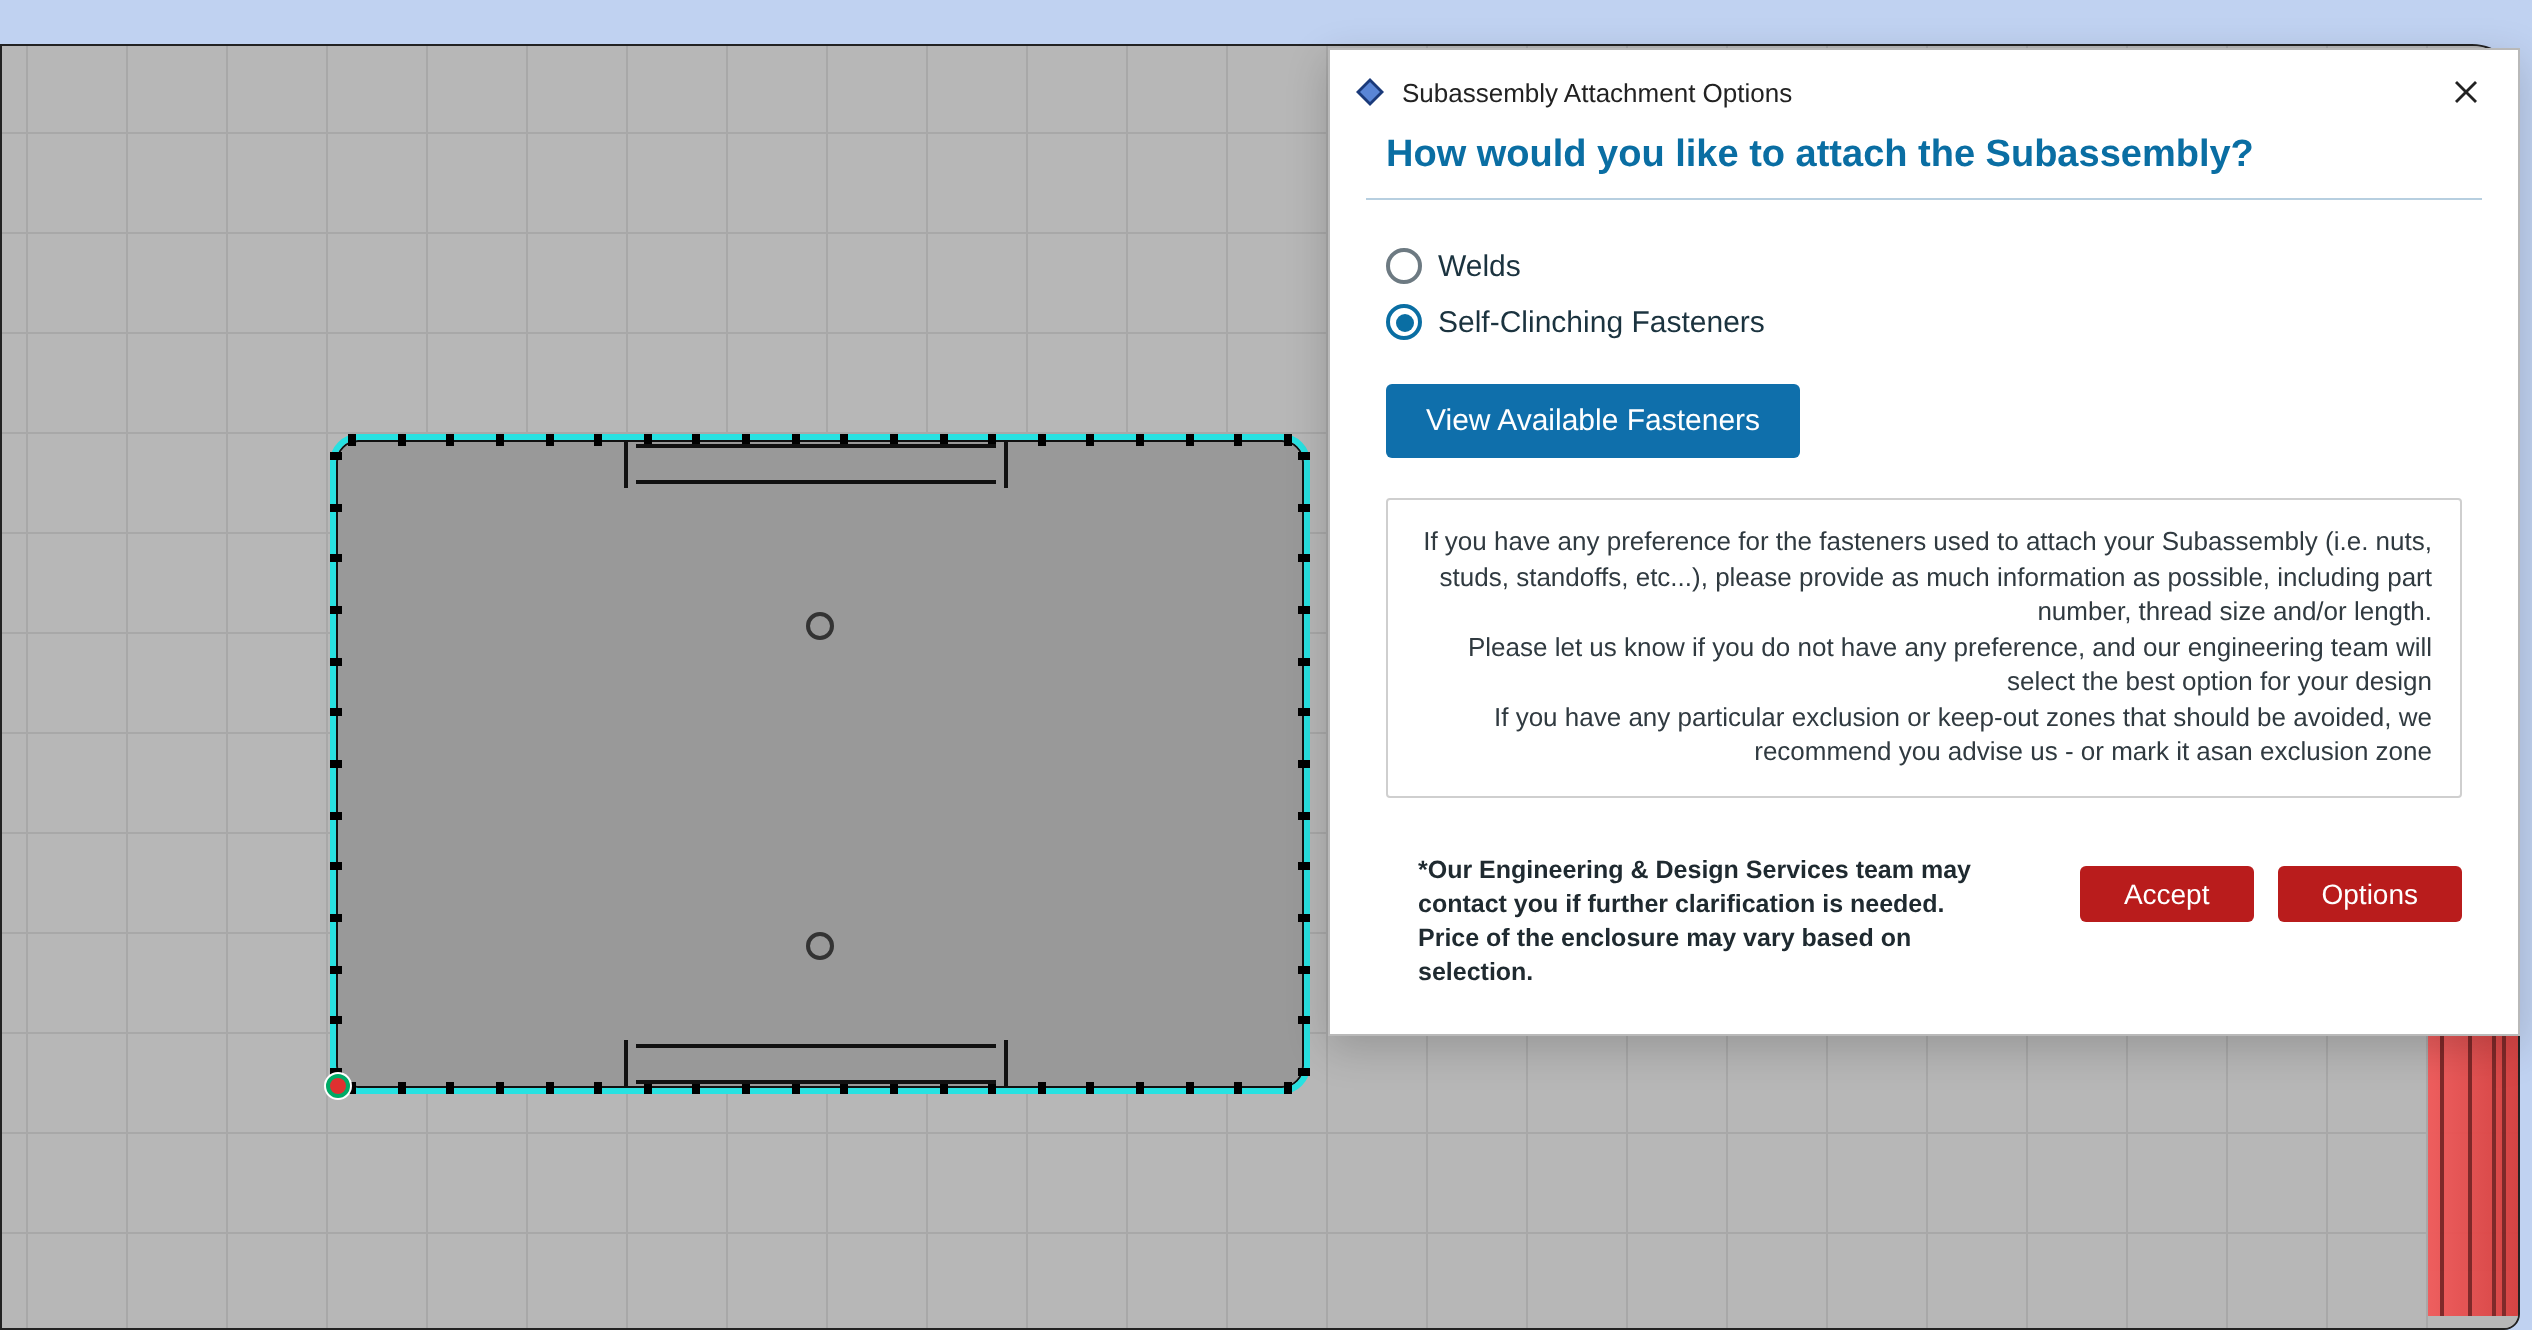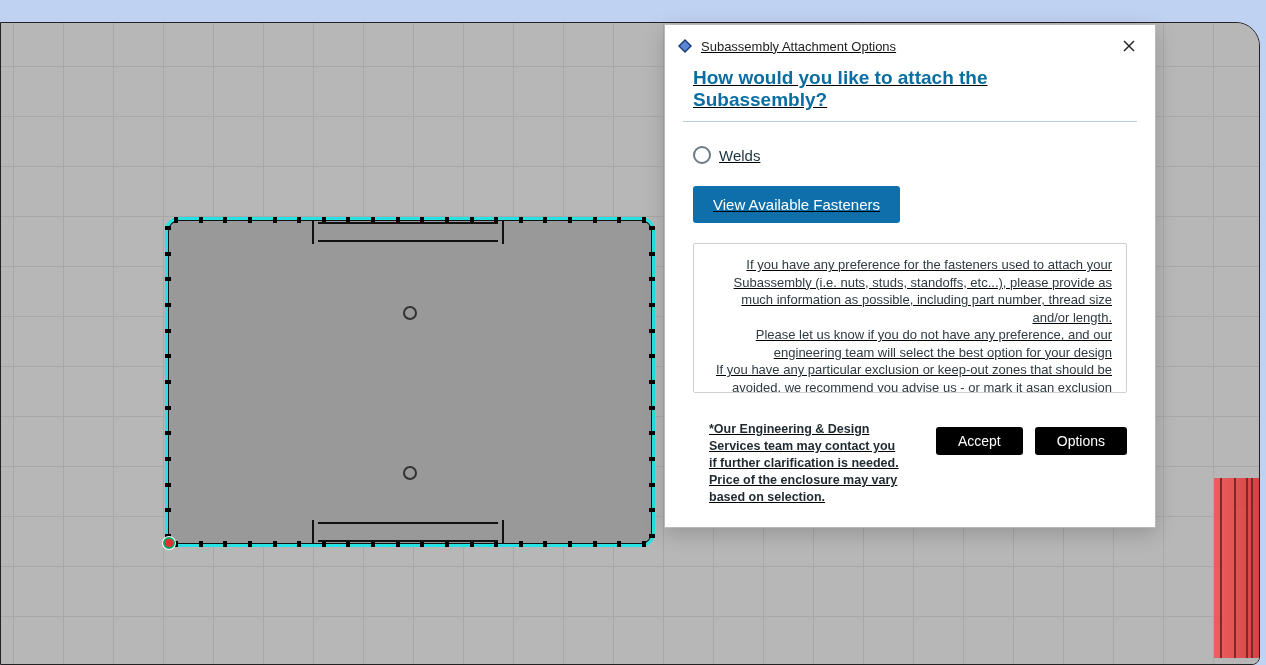--- a/index.html
+++ b/index.html
@@ -129,25 +129,24 @@
     background:#e03030;
     border:2px solid #0a6;
     box-shadow:0 0 0 1px #fff;
   }
 
   
   .dialog {
     position: absolute;
     left: 664px;
     top: 24px;
-    width: 492px;
+    width: 596px;
     background: #fff;
     border: 1px solid #b9b9b9;
     box-shadow: 0 6px 20px rgba(0,0,0,0.18);
-    text-decoration: underline;
   }
   .dlg-titlebar{
     display:flex;align-items:center;
     padding:10px 12px 8px 12px;
   }
   .dlg-titlebar .icon{
     width:16px;height:16px;margin-right:8px;
     display:inline-flex;align-items:center;justify-content:center;
   }
   .dlg-title{
@@ -221,21 +220,21 @@
   }
   .disclaimer{
     flex:1;
     font-size:12.5px;
     font-weight:600;
     color:#1f2a30;
     line-height:1.35;
   }
   .btns{display:flex;gap:12px;align-items:flex-start;margin-top:6px;}
   .btn{
-    background:#000000;color:#fff;border:0;
+    background:#b91c1c;color:#fff;border:0;
     padding:6px 22px;font-size:14px;border-radius:3px;cursor:pointer;
   }
 </style>
 </head>
 <body>
 
 <div class="workspace">
   <div class="grid-surface"></div>
 
   <div class="red-panel">
@@ -351,20 +350,26 @@
   <div class="dlg-heading">How would you like to attach the Subassembly?</div>
   <div class="dlg-hr"></div>
 
   <div class="dlg-body">
     <div class="radios-and-button">
       <div class="radios">
         <label class="radio-row">
           <span class="radio"></span>
           <span>Welds</span>
         </label>
+        <label class="radio-row">
+          <span class="radio selected">
+              <span class="dot"></span>
+            </span>
+          <span>Self-Clinching Fasteners</span>
+        </label>
       </div>
       <button class="view-btn">View Available Fasteners</button>
     </div>
 
     <div class="note-box">
       <p>If you have any preference for the fasteners used to attach your Subassembly (i.e. nuts, studs, standoffs, etc...), please provide as much information as possible, including part number, thread size and/or length.</p>
       <p>Please let us know if you do not have any preference, and our engineering team will select the best option for your design</p>
       <p>If you have any particular exclusion or keep-out zones that should be avoided, we recommend you advise us - or mark it asan exclusion zone</p>
     </div>
   </div>

